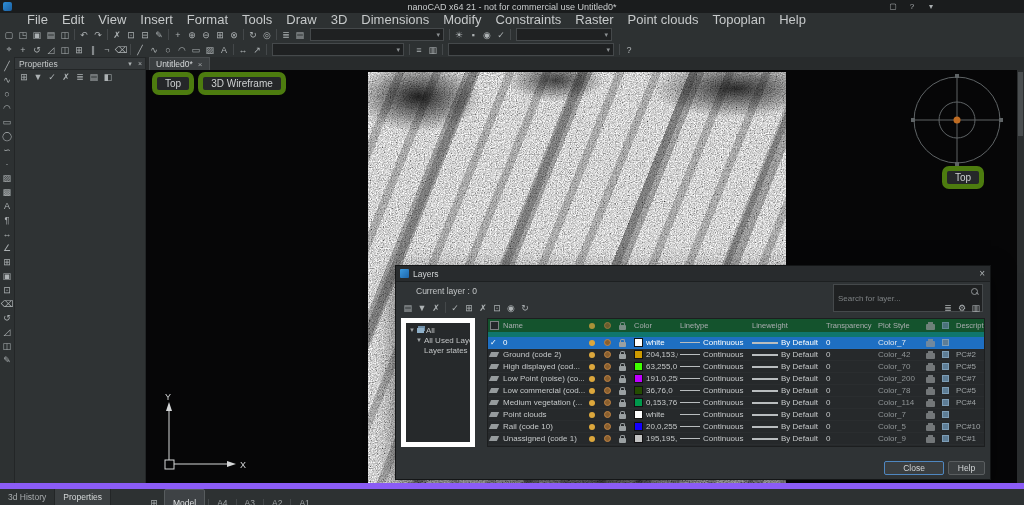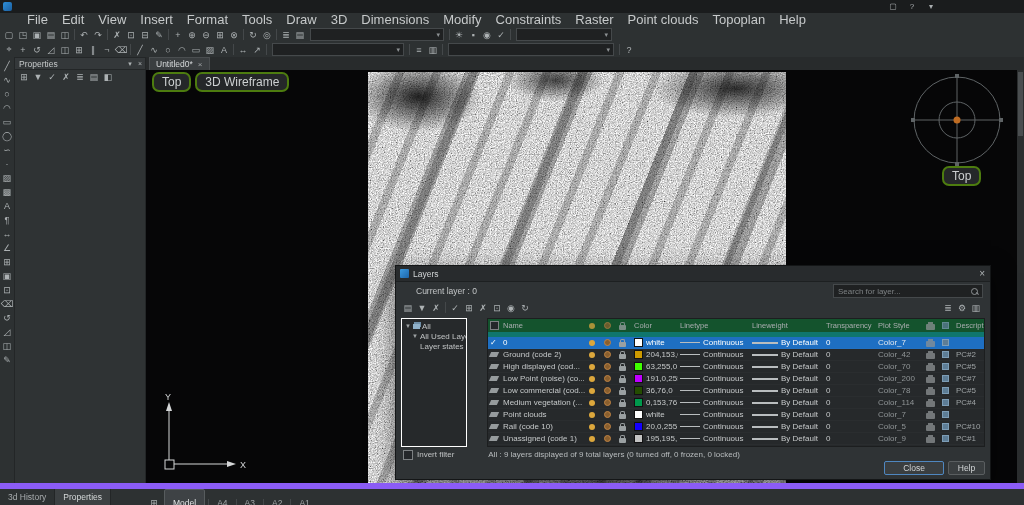--- a/index.html
+++ b/index.html
@@ -46,48 +46,48 @@
   
   .tabstrip{position:absolute;left:146px;top:57px;right:0;height:13px;background:#282b2c;display:flex;align-items:flex-end}
   .doctab{height:12px;background:#3a3e40;border:1px solid #4a4e50;border-bottom:none;display:flex;align-items:center;padding:0 6px;gap:5px;margin-left:3px;font-size:8.5px;color:#d6d9da}
   .doctab .x{font-size:8px;color:#9da1a3}
 
   
   .canvas{position:absolute;left:146px;top:70px;right:7px;bottom:16px;background:#060607;overflow:hidden}
   .vsb{position:absolute;right:0;top:70px;width:7px;bottom:16px;background:#2b2e2f}
   .vsb .thumb{position:absolute;left:1px;right:1px;top:2px;height:64px;background:#4a4e50}
   .badges{position:absolute;left:6px;top:2px;display:flex;gap:4px}
-  .badge{border:2px solid #4d7c0f;border-radius:7px;background:rgba(43,46,47,.85);color:#cdd0d1;font-size:12px;padding:1px 8px;white-space:nowrap}
+  .badge{border:5px solid #4d7c0f;border-radius:7px;background:rgba(43,46,47,.85);color:#cdd0d1;font-size:10px;padding:1px 8px;white-space:nowrap}
   .pc-wrap{position:absolute;left:222px;top:2px;width:418px;height:414px}
   .pc-overlay{position:absolute;inset:0;
     background:
       radial-gradient(90px 50px at 12% 6%, rgba(0,0,0,.85), rgba(0,0,0,0) 70%),
       radial-gradient(120px 42px at 88% 4%, rgba(0,0,0,.8), rgba(0,0,0,0) 70%),
       radial-gradient(70px 30px at 45% 2%, rgba(0,0,0,.7), rgba(0,0,0,0) 70%),
       radial-gradient(160px 80px at 55% 99%, rgba(0,0,0,.5), rgba(0,0,0,0) 75%),
       repeating-linear-gradient(112deg, rgba(0,0,0,0) 0 26px, rgba(0,0,0,.20) 26px 34px),
       repeating-linear-gradient(112deg, rgba(0,0,0,0) 0 90px, rgba(0,0,0,.26) 90px 104px),
       radial-gradient(220px 130px at 55% 55%, rgba(255,255,255,.10), rgba(0,0,0,0) 80%)}
   .compass-pill{position:absolute;left:796px;top:96px}
 
   
   .dialog{position:absolute;left:395px;top:265px;width:594px;height:213px;background:#2f3335;border:1px solid #141617;box-shadow:0 8px 22px rgba(0,0,0,.55);font-size:8.5px;color:#c6c9ca}
   .dlg-title{height:15px;background:#282b2d;display:flex;align-items:center;padding-left:4px;gap:4px;border-bottom:1px solid #1d2021}
   .dlg-ico{width:9px;height:9px;background:linear-gradient(135deg,#3b9ae0,#1d64a8);border-radius:1px;flex:none}
   .dlg-title .t{font-size:8.5px;color:#d2d5d6}
   .dlg-close{margin-left:auto;margin-right:5px;color:#aeb3b5;font-size:10px;line-height:10px}
   .dlg-cur{position:absolute;left:20px;top:20px;font-size:8.5px;color:#c4c7c8}
-  .dlg-search{position:absolute;right:7px;top:18px;width:150px;height:14px;background:#1f2122;border:1px solid #45494b;box-sizing:border-box}
+  .dlg-search{position:absolute;right:7px;top:18px;width:150px;height:28px;background:#1f2122;border:1px solid #45494b;box-sizing:border-box}
   .dlg-search input{position:absolute;inset:0;background:transparent;border:none;outline:none;color:#c6c9ca;font-size:8px;padding:0 14px 0 4px;font-family:"Liberation Sans",sans-serif}
   .dlg-search input::placeholder{color:#7d8183}
   .mag{position:absolute;right:4px;top:3px;width:5px;height:5px;border:1px solid #8d9193;border-radius:50%}
   .mag::after{content:"";position:absolute;left:4px;top:4px;width:3px;height:1px;background:#8d9193;transform:rotate(45deg)}
   #dlgtools{position:absolute;left:5px;top:35px;display:flex;align-items:center}
   #dlgtoolsR{position:absolute;right:7px;top:35px;display:flex;align-items:center}
-  .dlg-tree{position:absolute;left:5px;top:52px;width:66px;bottom:32px;background:#26292b;border:1px solid #ffffff;padding-top:2px;box-sizing:border-box;overflow:hidden}
+  .dlg-tree{position:absolute;left:5px;top:52px;width:74px;bottom:32px;background:#26292b;border:5px solid #ffffff;padding-top:2px;box-sizing:border-box;overflow:hidden}
   .trow{display:flex;align-items:center;gap:2px;height:10px;padding-left:3px;font-size:8px;color:#c0c3c4;white-space:nowrap}
   .tcaret{width:6px;font-size:6px;color:#9da1a3;flex:none}
   .tico{width:7px;height:5px;background:#8fb0c9;box-shadow:1px -2px 0 #6f8fa8;flex:none}
   .dlg-table{position:absolute;left:91px;top:52px;right:5px;bottom:32px;background:#26292b;border:1px solid #1c1e1f;overflow:hidden;box-sizing:border-box}
   .lgrid{display:grid;grid-template-columns:13px 86px 15px 15px 15px 46px 72px 74px 52px 48px 16px 14px minmax(0,1fr);align-items:center}
   .lt-head{height:13px;background:#14532d;border-bottom:5px solid #0f766e}
   .hcell{font-size:7.5px;color:#a9adaf;padding-left:2px;overflow:hidden;white-space:nowrap;display:flex;align-items:center;height:100%}
   .lrow{height:11px;border-bottom:1px solid rgba(255,255,255,.02)}
   .cell{display:flex;align-items:center;gap:3px;padding-left:2px;font-size:8px;color:#c6c9ca;overflow:hidden;white-space:nowrap;height:100%}
   .sel{background:#1e6fc2}
@@ -124,20 +124,21 @@
   .sheet.on{background:#3e4245;border:1px solid #575c5e;color:#e2e4e5;border-radius:2px;padding:8px 8px}
   .sdiv{width:1px;height:9px;background:#44484a}
 </style>
 </head>
 <body>
 
 <div class="app" data-name="app-window">
 
   <div class="titlebar" data-name="titlebar">
     <div class="applogo" data-name="app-logo-icon"></div>
+    <div class="title" data-name="window-title">nanoCAD x64 21 - not for commercial use Untitled0*</div>
     <div id="tbicons" data-name="titlebar-icons">
         <span class="ibtn" data-name="display-icon">▢</span>
         <span class="ibtn" data-name="help-icon">?</span>
         <span class="ibtn" data-name="caret-down-icon">▾</span>
       </div>
   </div>
 
   <div class="menubar" id="menubar" data-name="menu-bar">
       <span class="mitem" data-name="menu-item-file">File</span>
       <span class="mitem" data-name="menu-item-edit">Edit</span>
@@ -730,25 +731,20 @@
               <span class="mi i-print dim" data-name="printer-icon"></span>
             </span>
             <span class="cell" data-name="layer-vp-cell">
               <span class="mi i-vp" data-name="viewport-icon"></span>
             </span>
             <span class="cell c-desc" data-name="layer-description-cell">PC#1</span>
           </div>
         </div>
     </div>
 
-    <div class="dlg-bottom" data-name="dialog-footer">
-      <span class="chk" data-name="invert-filter-checkbox"></span>
-      <span data-name="invert-filter-label">Invert filter</span>
-      <span class="dlg-status" data-name="layer-count-status">All : 9 layers displayed of 9 total layers (0 turned off, 0 frozen, 0 locked)</span>
-    </div>
     <button class="dlg-btn btn-close" data-name="close-button">Close</button>
     <button class="dlg-btn btn-help" data-name="help-button">Help</button>
   </div>
 
   <div class="statusbar" data-name="status-bar">
     <span id="sbleft" style="display:flex;height:100%" data-name="panel-tabs">
         <span class="sbtab" data-name="panel-tab-3d-history">3d History</span>
         <span class="sbtab on" data-name="panel-tab-properties">Properties</span>
       </span>
     <span id="sheets" data-name="sheet-tabs">

